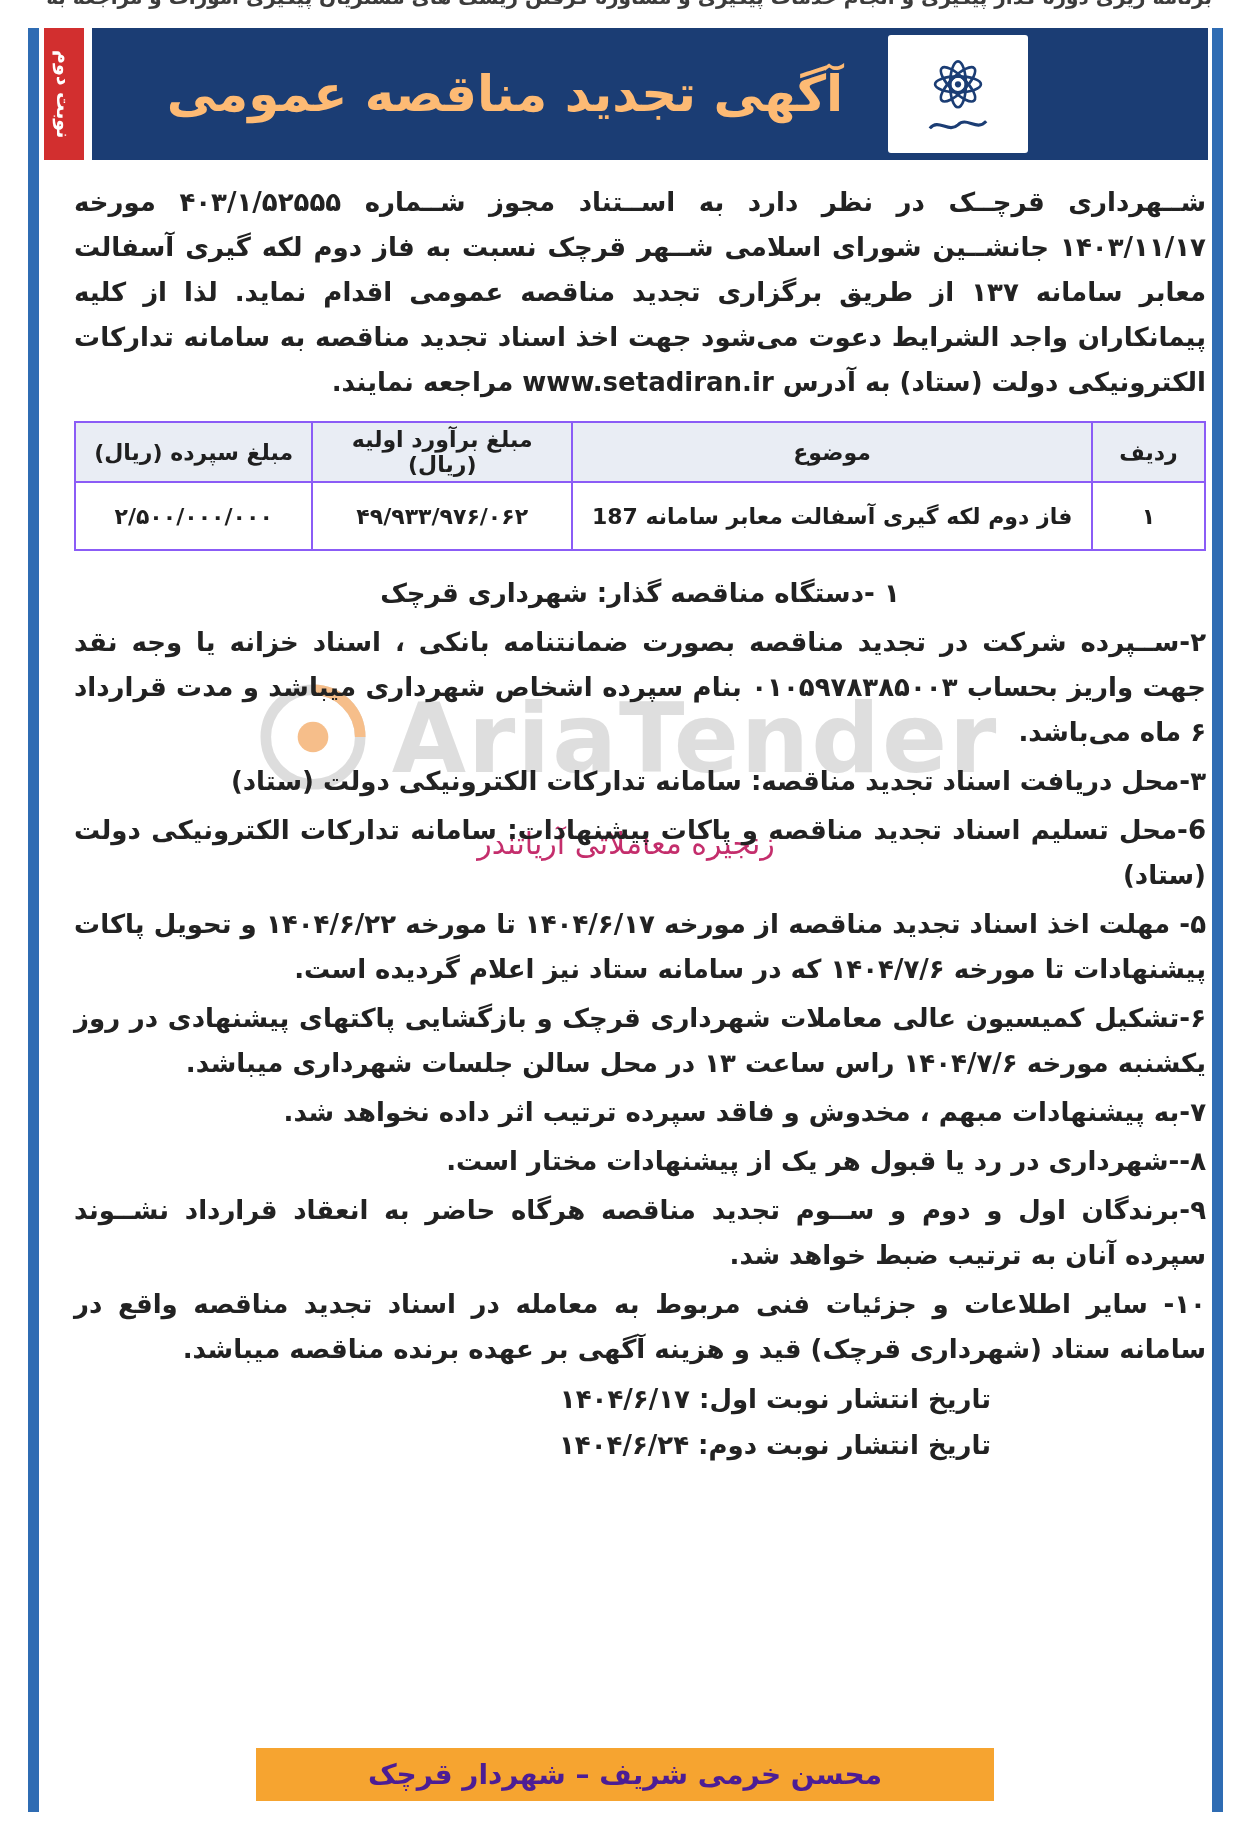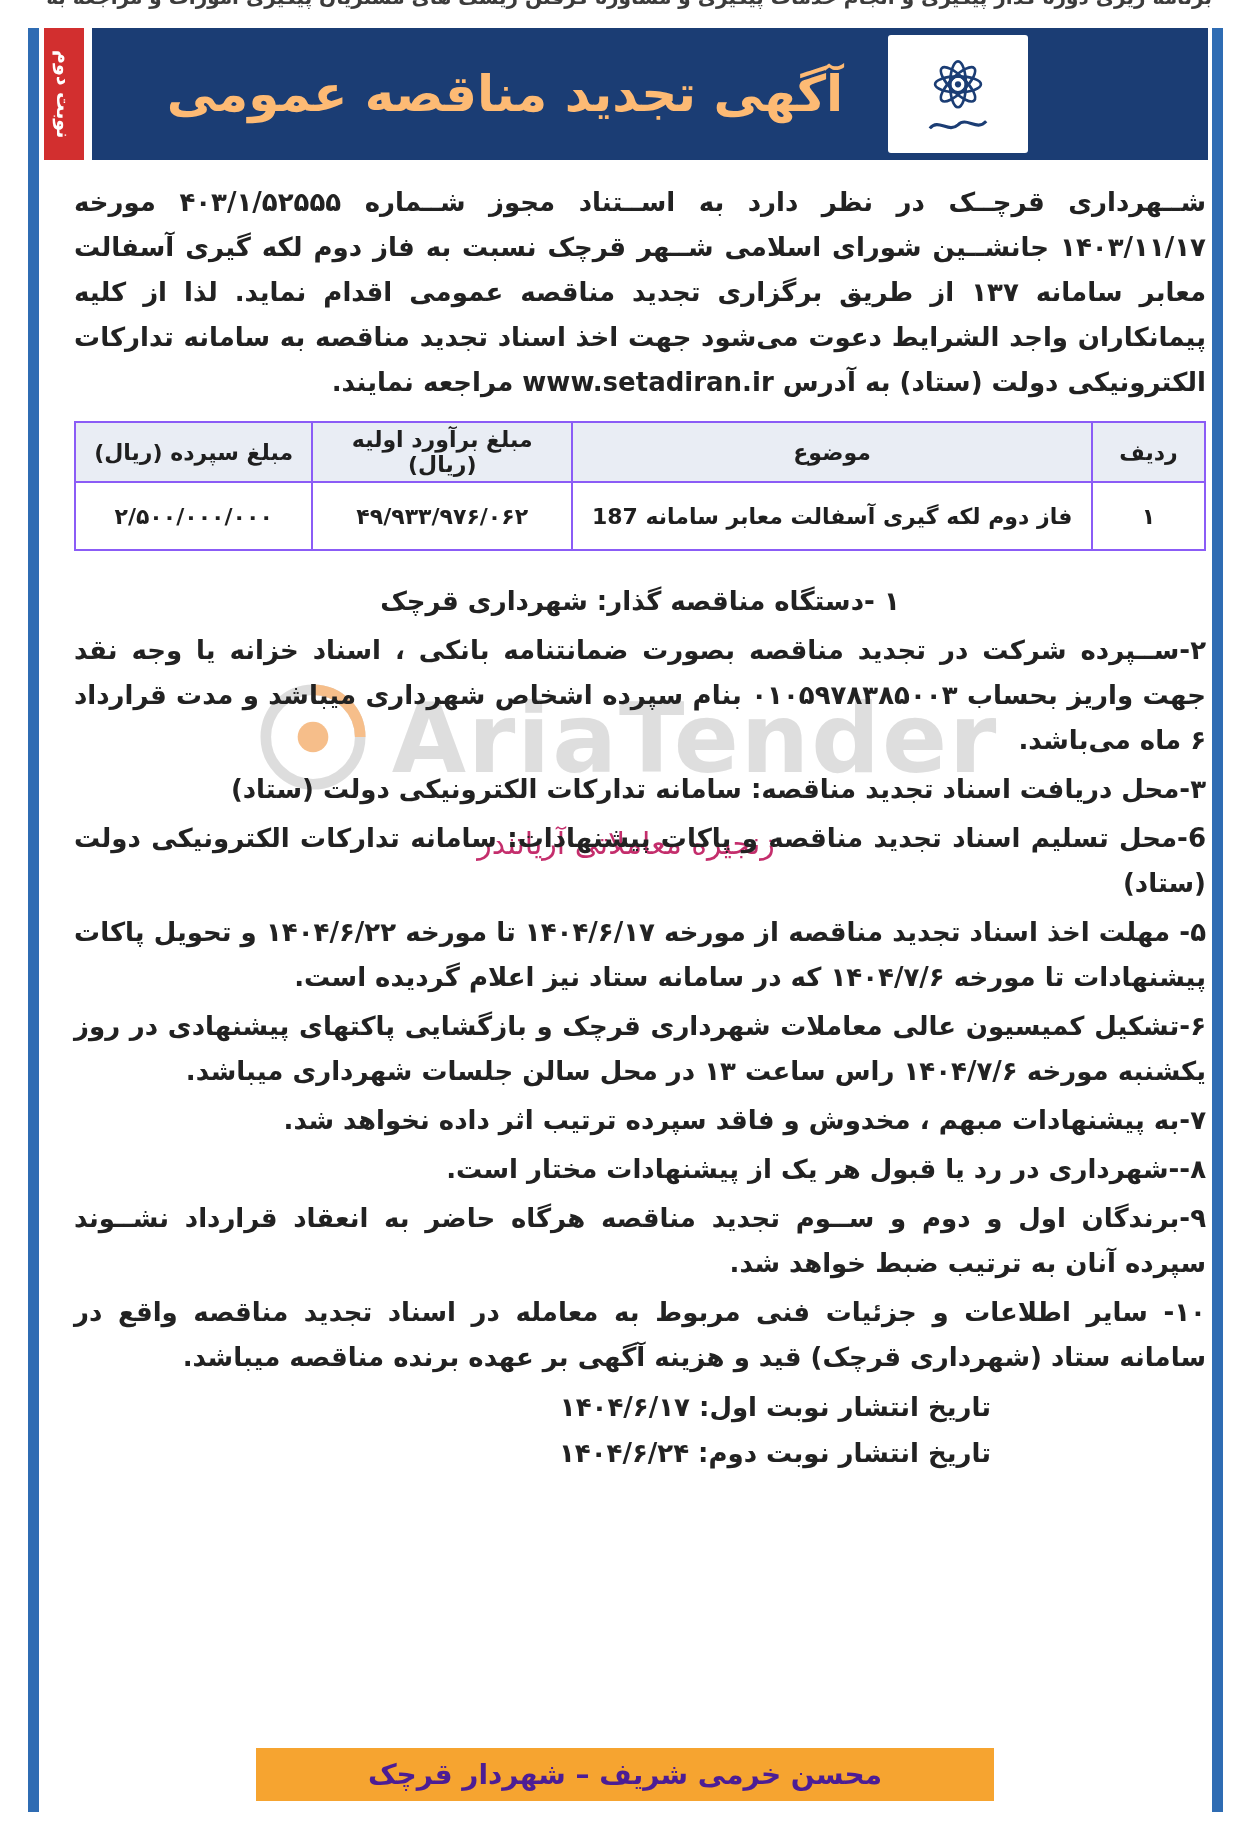--- a/index.html
+++ b/index.html
@@ -80,21 +80,21 @@
     border: 2px solid #8b5cf6; text-align: center;
     font-weight: bold; vertical-align: middle; padding: 4px 8px;
   }
   table.tender-table th { background: #e9edf4; font-size: 22px; height: 50px; }
   table.tender-table td { font-size: 22px; height: 58px; }
   .col-radif   { width: 10%; }
   .col-subject { width: 46%; }
   .col-estimate{ width: 23%; }
   .col-deposit { width: 21%; }
 
-  .terms { margin-top: 28px; }
+  .terms { margin-top: 20px; }
   .term {
     margin: 0 0 4px 0; font-size: 26px; font-weight: bold;
     line-height: 45px; text-align: justify; color: #222222;
   }
   .term.centered { text-align: center; }
 
   .pub-date {
     margin: 0; font-size: 26px; font-weight: bold;
     line-height: 46px; text-align: right; padding-right: 215px;
     color: #222222;

